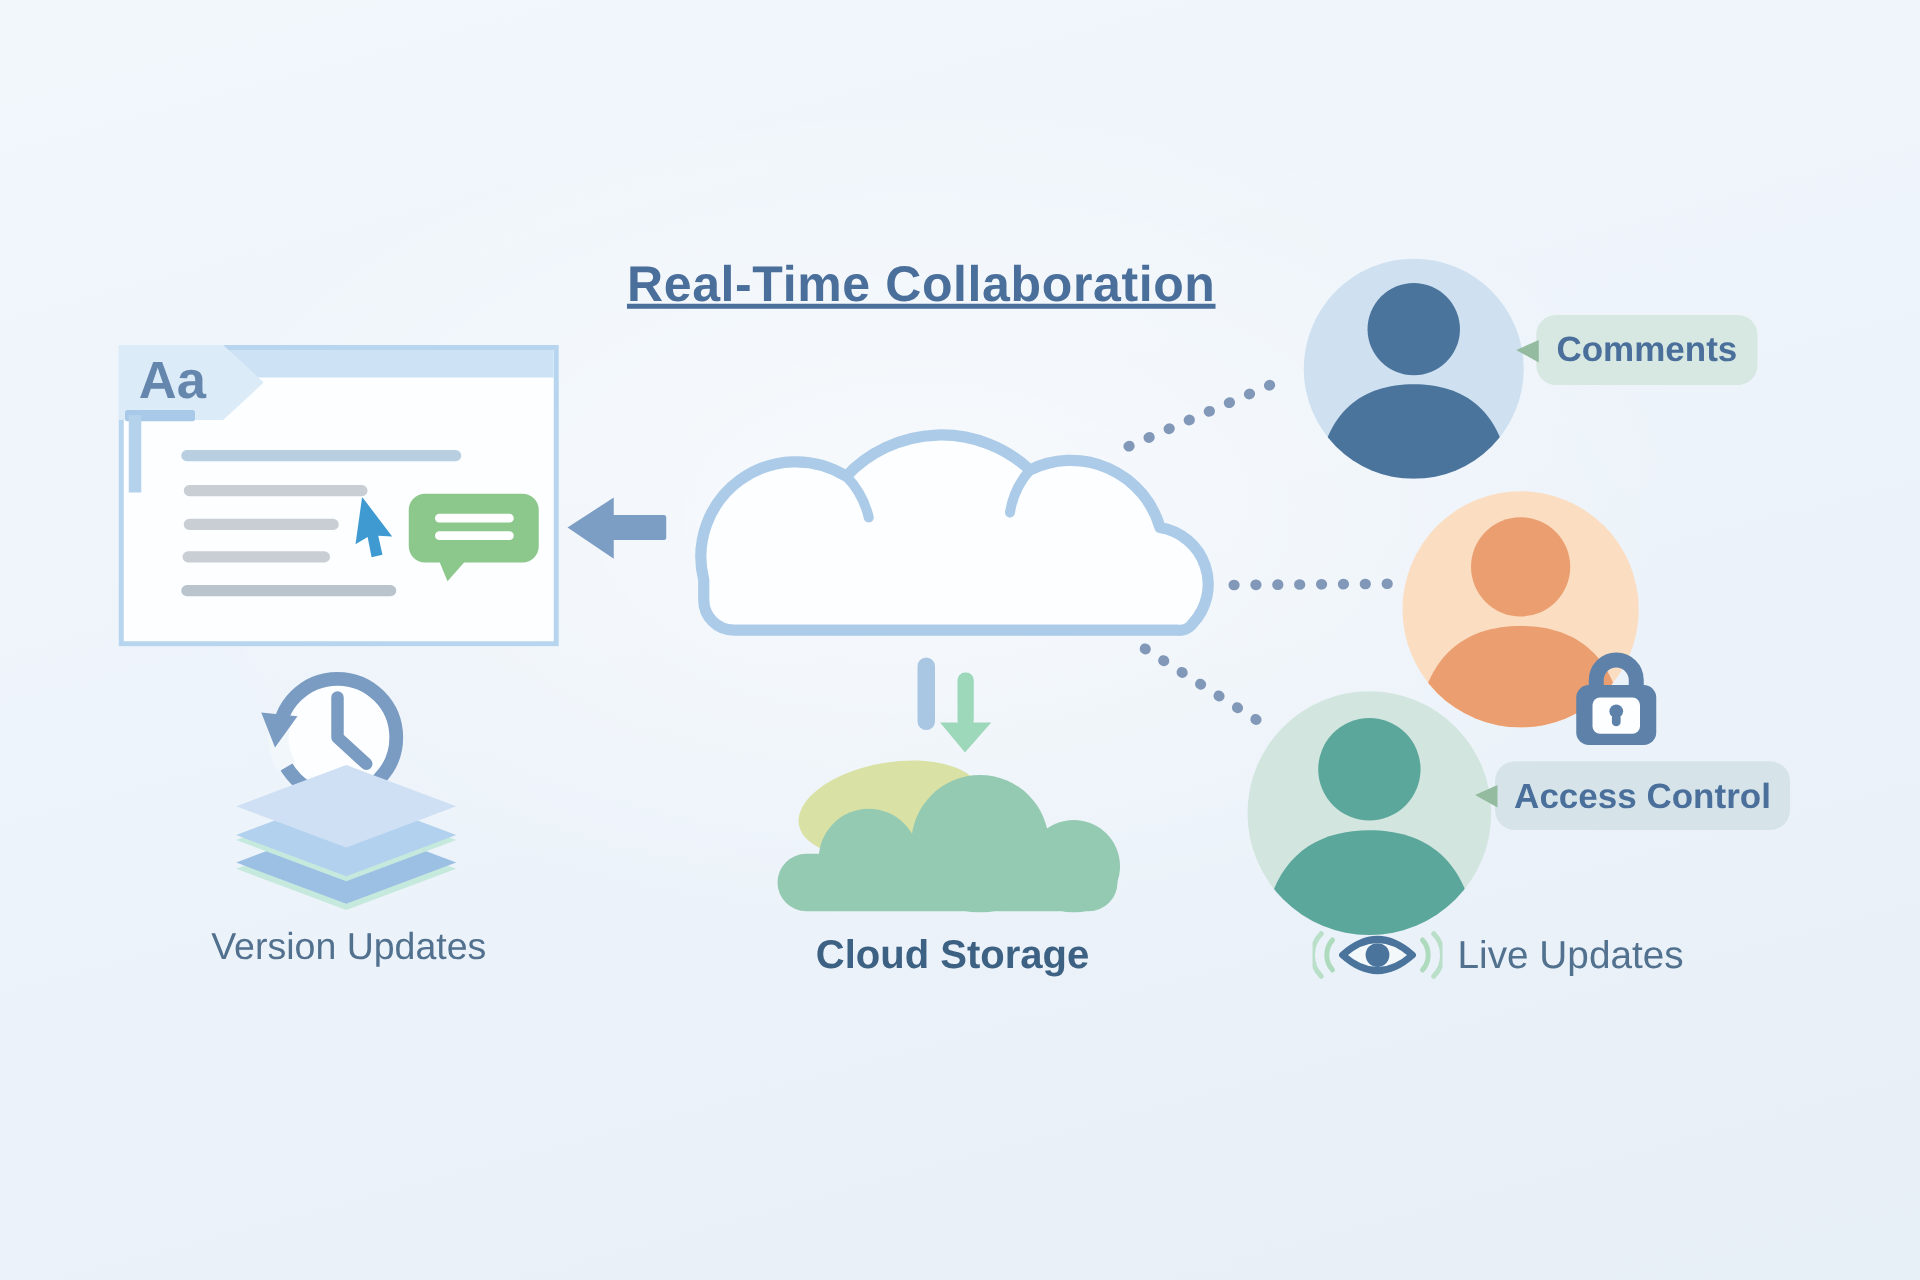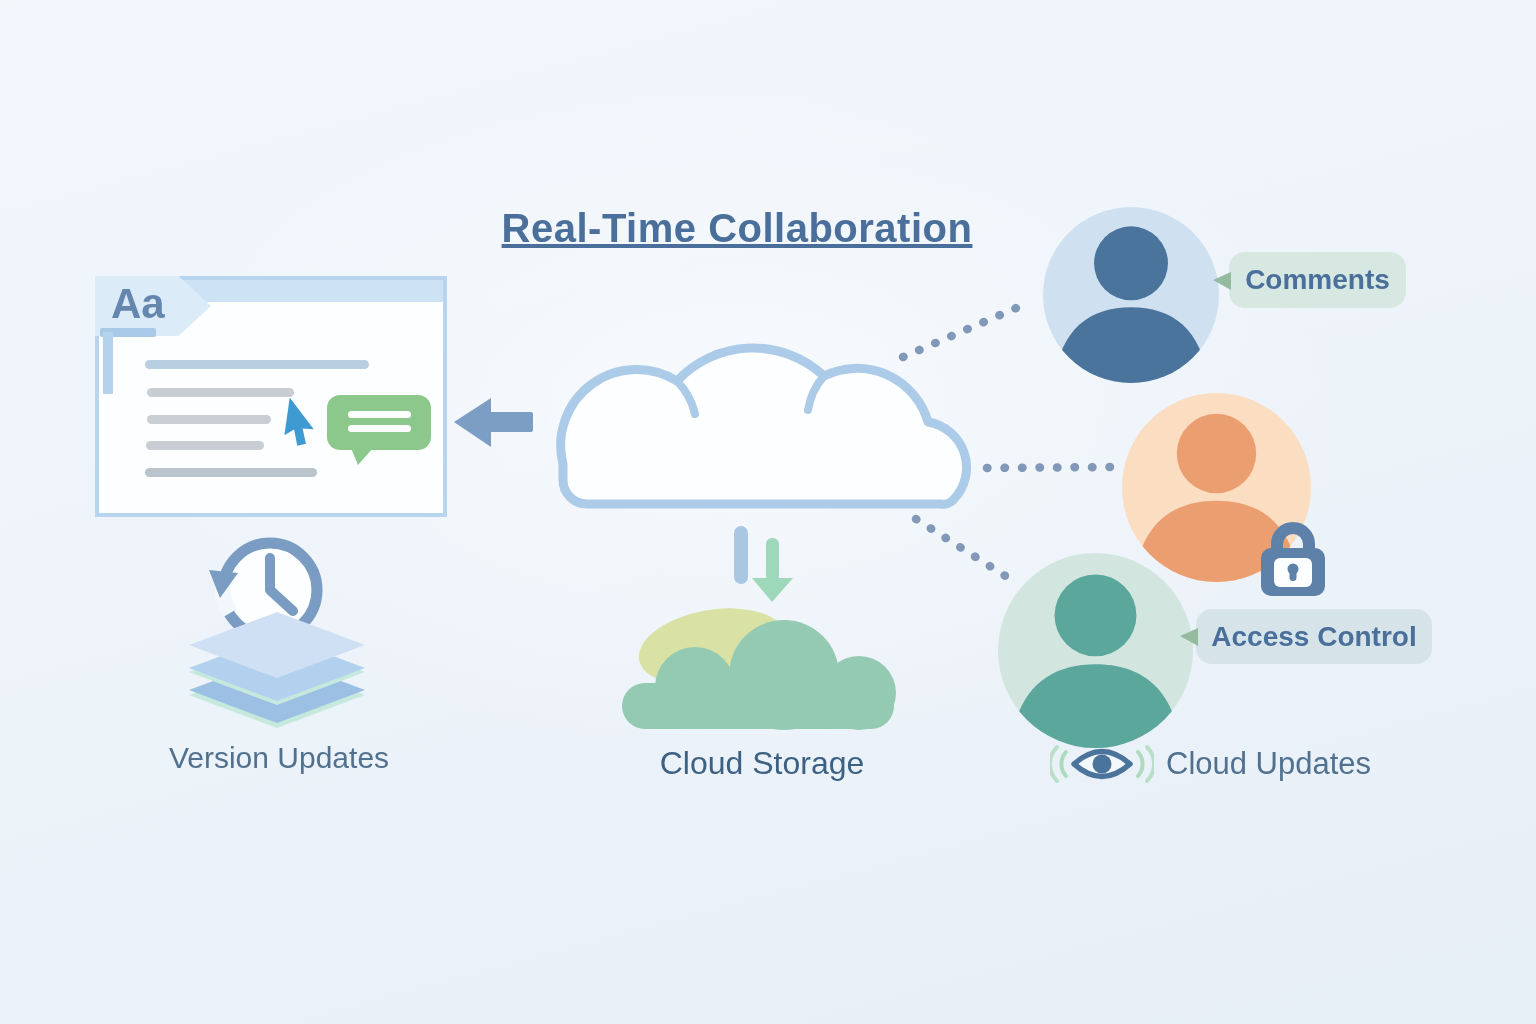--- a/index.html
+++ b/index.html
@@ -39,21 +39,21 @@
   .avatar svg{display:block;width:100%;height:100%;}
 
   
   .callout{border-radius:16px;display:flex;align-items:center;justify-content:center;
            font-size:28px;font-weight:700;color:var(--heading,#4a6f9b);}
   .callout .tail{position:absolute;left:-16px;width:0;height:0;
       border-top:8px solid transparent;border-bottom:10px solid transparent;
       border-right:18px solid var(--bubble-tail,#94bba0);}
 
   .vh-label{font-size:30px;font-weight:500;}
-  .cs-label{font-size:32px;font-weight:400;color:var(--label-dark,#3d6183);}
+  .cs-label{font-size:32px;font-weight:700;color:var(--label-dark,#3d6183);}
   .live-row{display:flex;align-items:center;gap:12px;}
   .live-row .txt{font-size:31px;font-weight:500;}
 </style>
 </head>
 <body>
 
 <div class="canvas">
 
   <div class="abs title ctr" style="left:737px;top:206px;text-decoration:underline;">Real-Time Collaboration</div>
 
@@ -191,16 +191,16 @@
     <svg width="104" height="46" viewBox="0 0 104 46">
       <g fill="none" stroke-width="4" stroke-linecap="round">
         <path d="M 16,11 A 18 18 0 0 0 16,35" style="stroke:var(--wave-green,#aedbbd);"></path>
         <path d="M 7,6 A 24 24 0 0 0 7,40" style="stroke:var(--wave-green,#c2e4cd);" opacity="0.8"></path>
         <path d="M 88,11 A 18 18 0 0 1 88,35" style="stroke:var(--wave-green,#aedbbd);"></path>
         <path d="M 97,6 A 24 24 0 0 1 97,40" style="stroke:var(--wave-green,#c2e4cd);" opacity="0.8"></path>
       </g>
       <path d="M 24,23 Q 52,-2 80,23 Q 52,48 24,23 Z" fill="#f3f8fb" style="stroke:var(--avatar-blue,#4b749c);" stroke-width="5.5" stroke-linejoin="round"></path>
       <circle cx="52" cy="23" r="9.5" style="fill:var(--avatar-blue,#4b749c);"></circle>
     </svg>
-    <span class="label txt">Cloud Updates</span>
+    <span class="label txt">Live Updates</span>
   </div>
 
 </div>
 
 </body></html>

